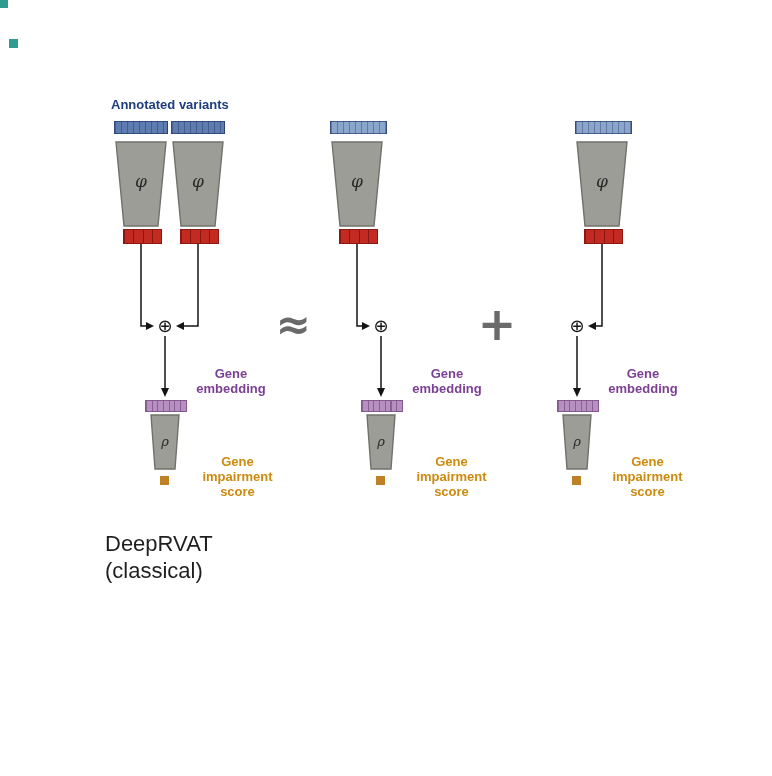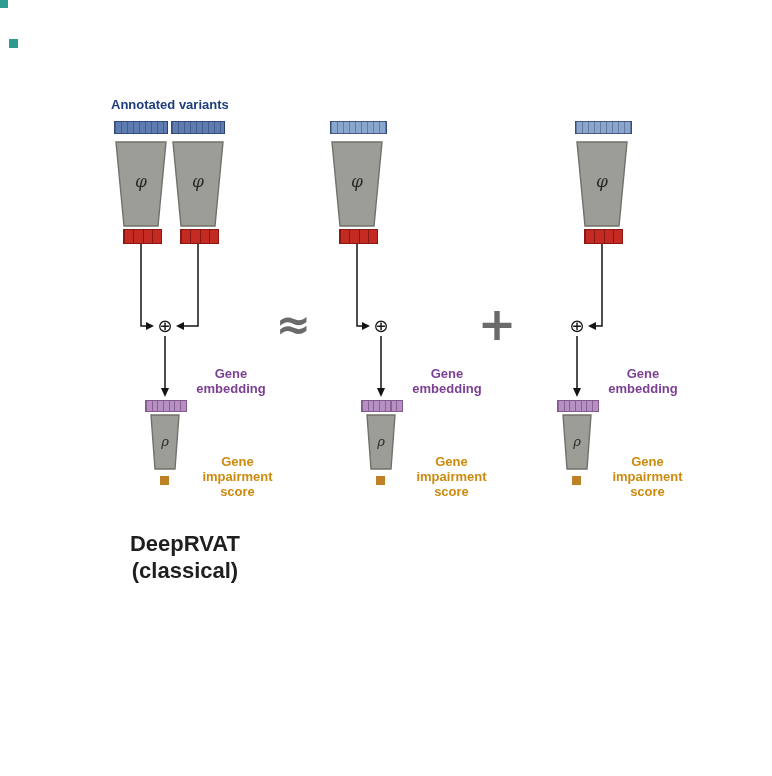--- a/index.html
+++ b/index.html
@@ -54,22 +54,22 @@
   .operator.plus{font-size:46px;line-height:48px;width:46px;}
   .purple-label{
     position:absolute;color:var(--purple_text);font-weight:bold;font-size:13px;
     line-height:1.15;text-align:center;white-space:pre-line;
   }
   .orange-label{
     position:absolute;color:var(--orange_text);font-weight:bold;font-size:13px;
     line-height:1.15;text-align:center;white-space:pre-line;
   }
   .diagram-title{
-    position:absolute;color:var(--title_text);font-weight:bold;font-size:22px;
-    line-height:1.22;text-align:center;white-space:pre-line;
+    position:absolute;color:var(--title_text);font-weight:normal;font-size:22px;
+    line-height:1.22;text-align:left;white-space:pre-line;
   }
   .connectors{position:absolute;left:0;top:0;pointer-events:none;}
   .connectors path{stroke:var(--arrow);stroke-width:1.5;fill:none;}
   .connectors polygon{fill:var(--arrow);}
 </style>
 </head>
 <body>
 
 <div id="canvas">
 

